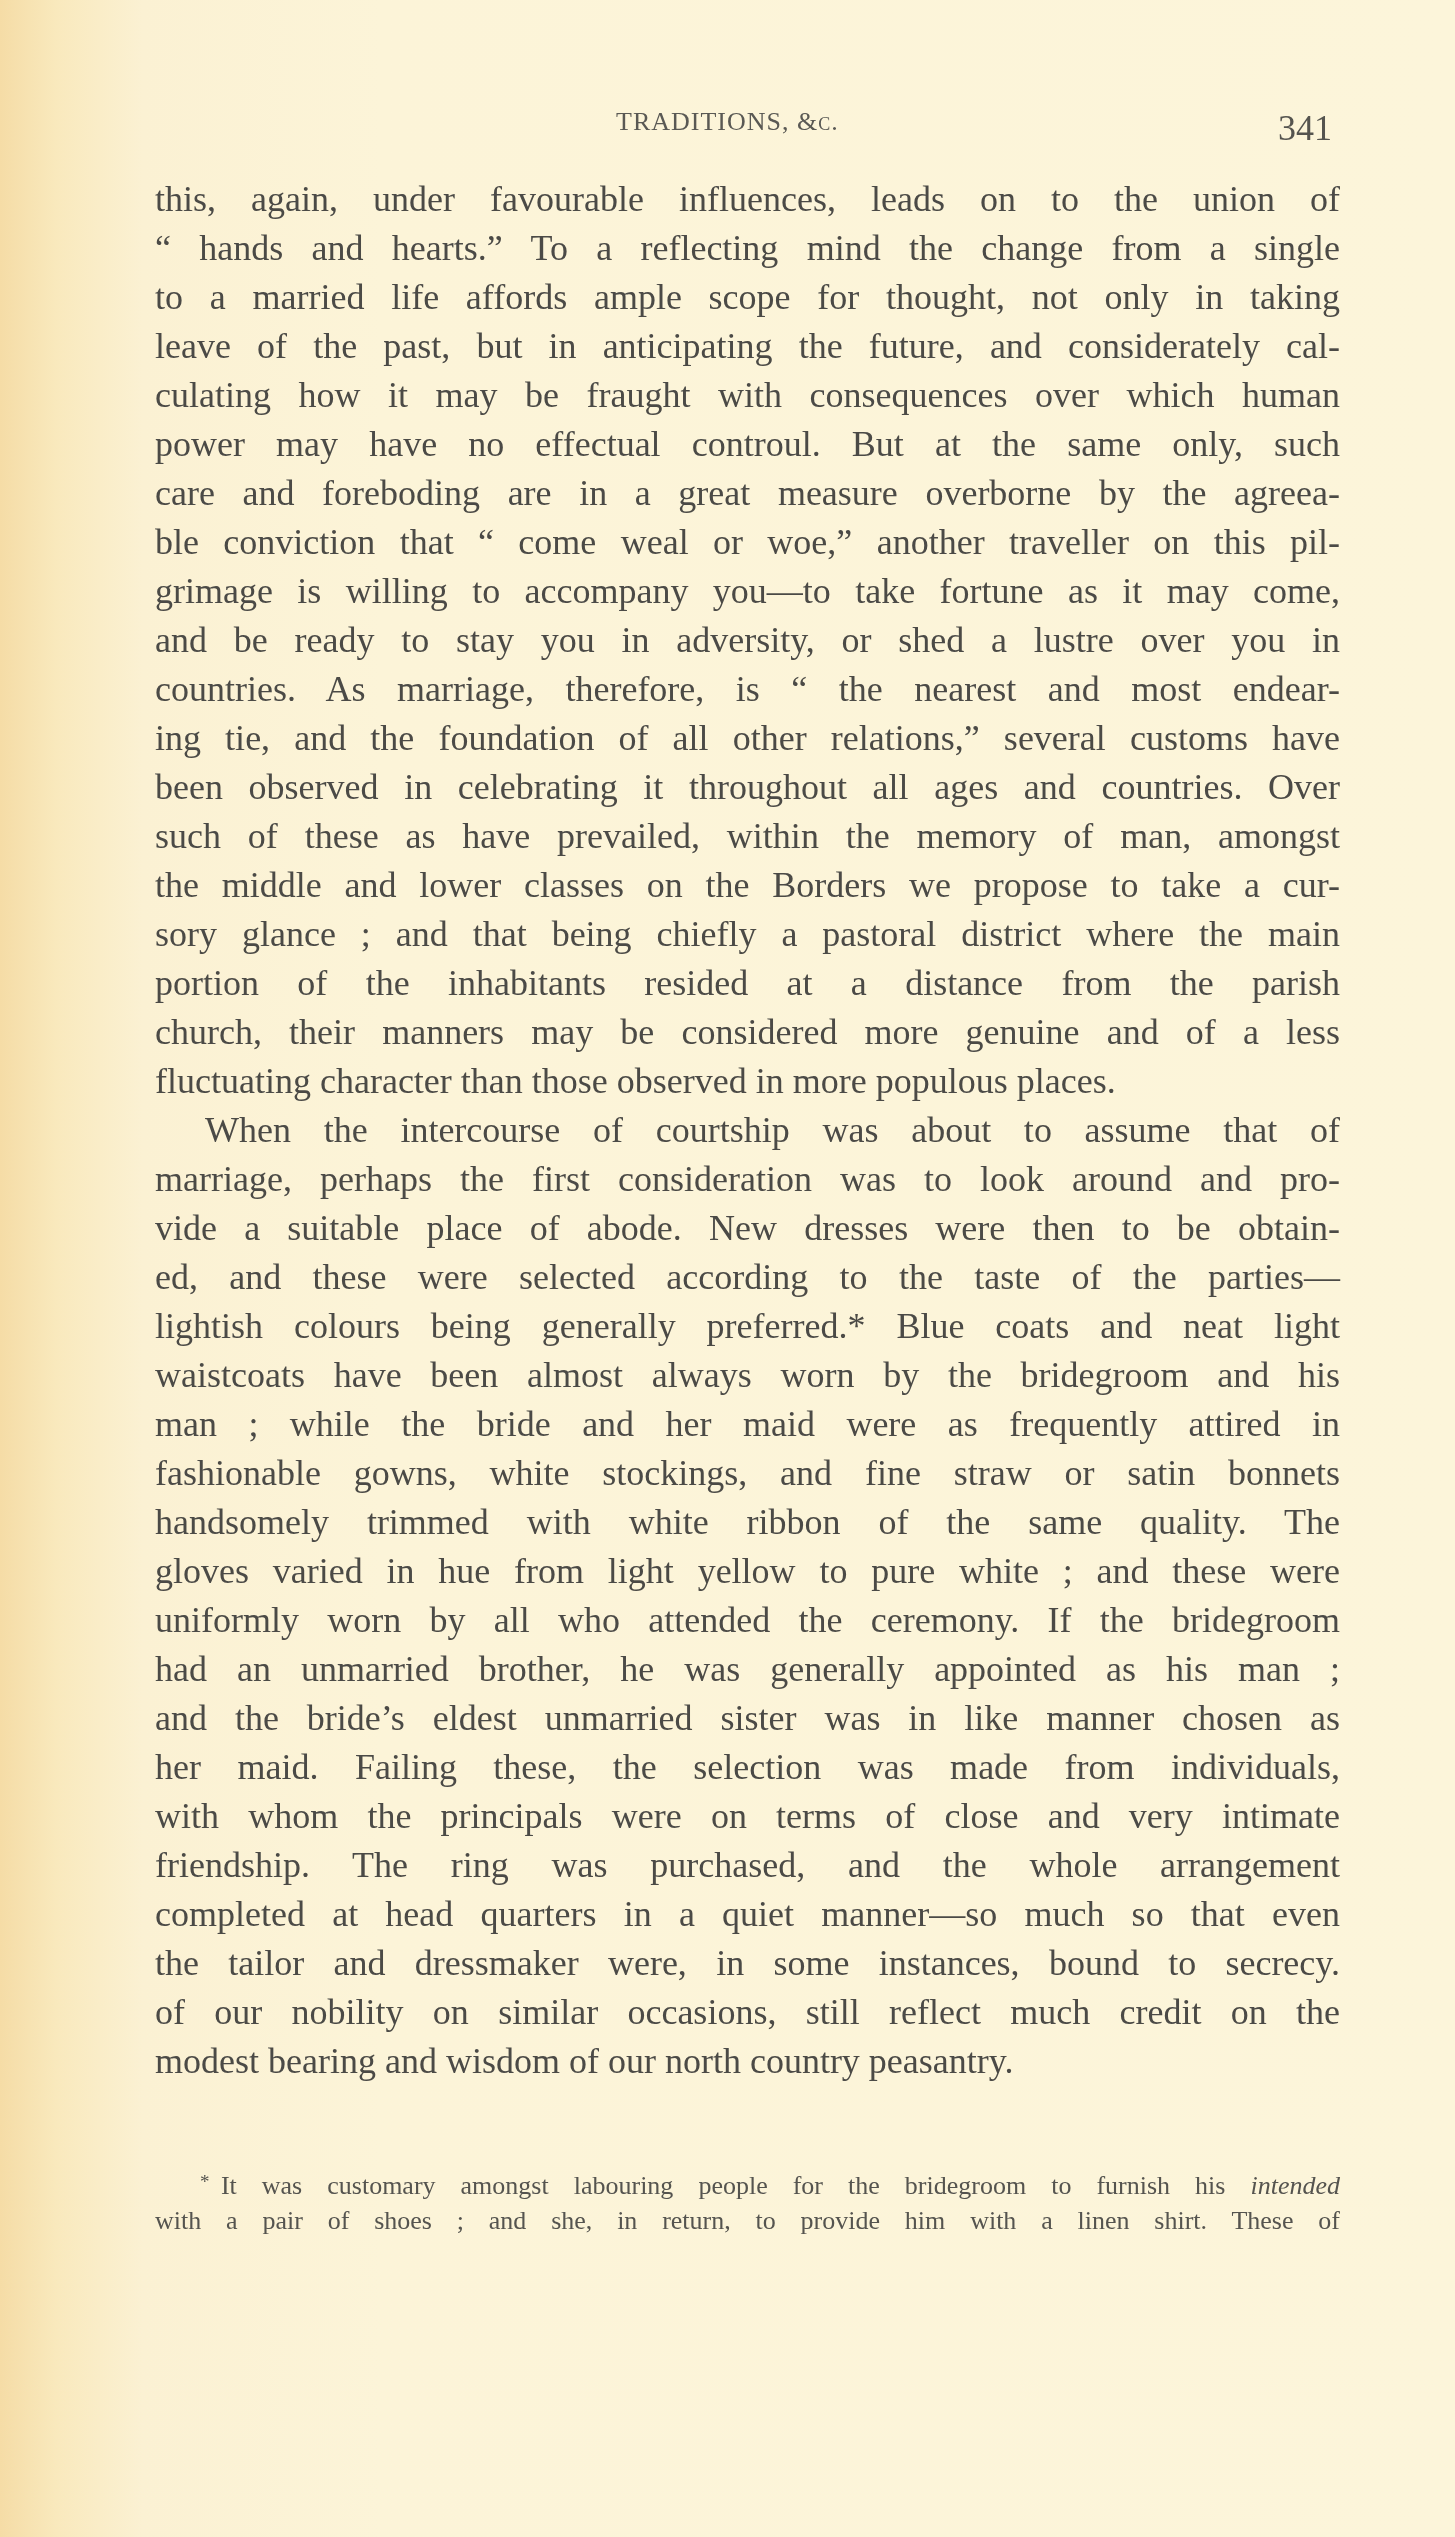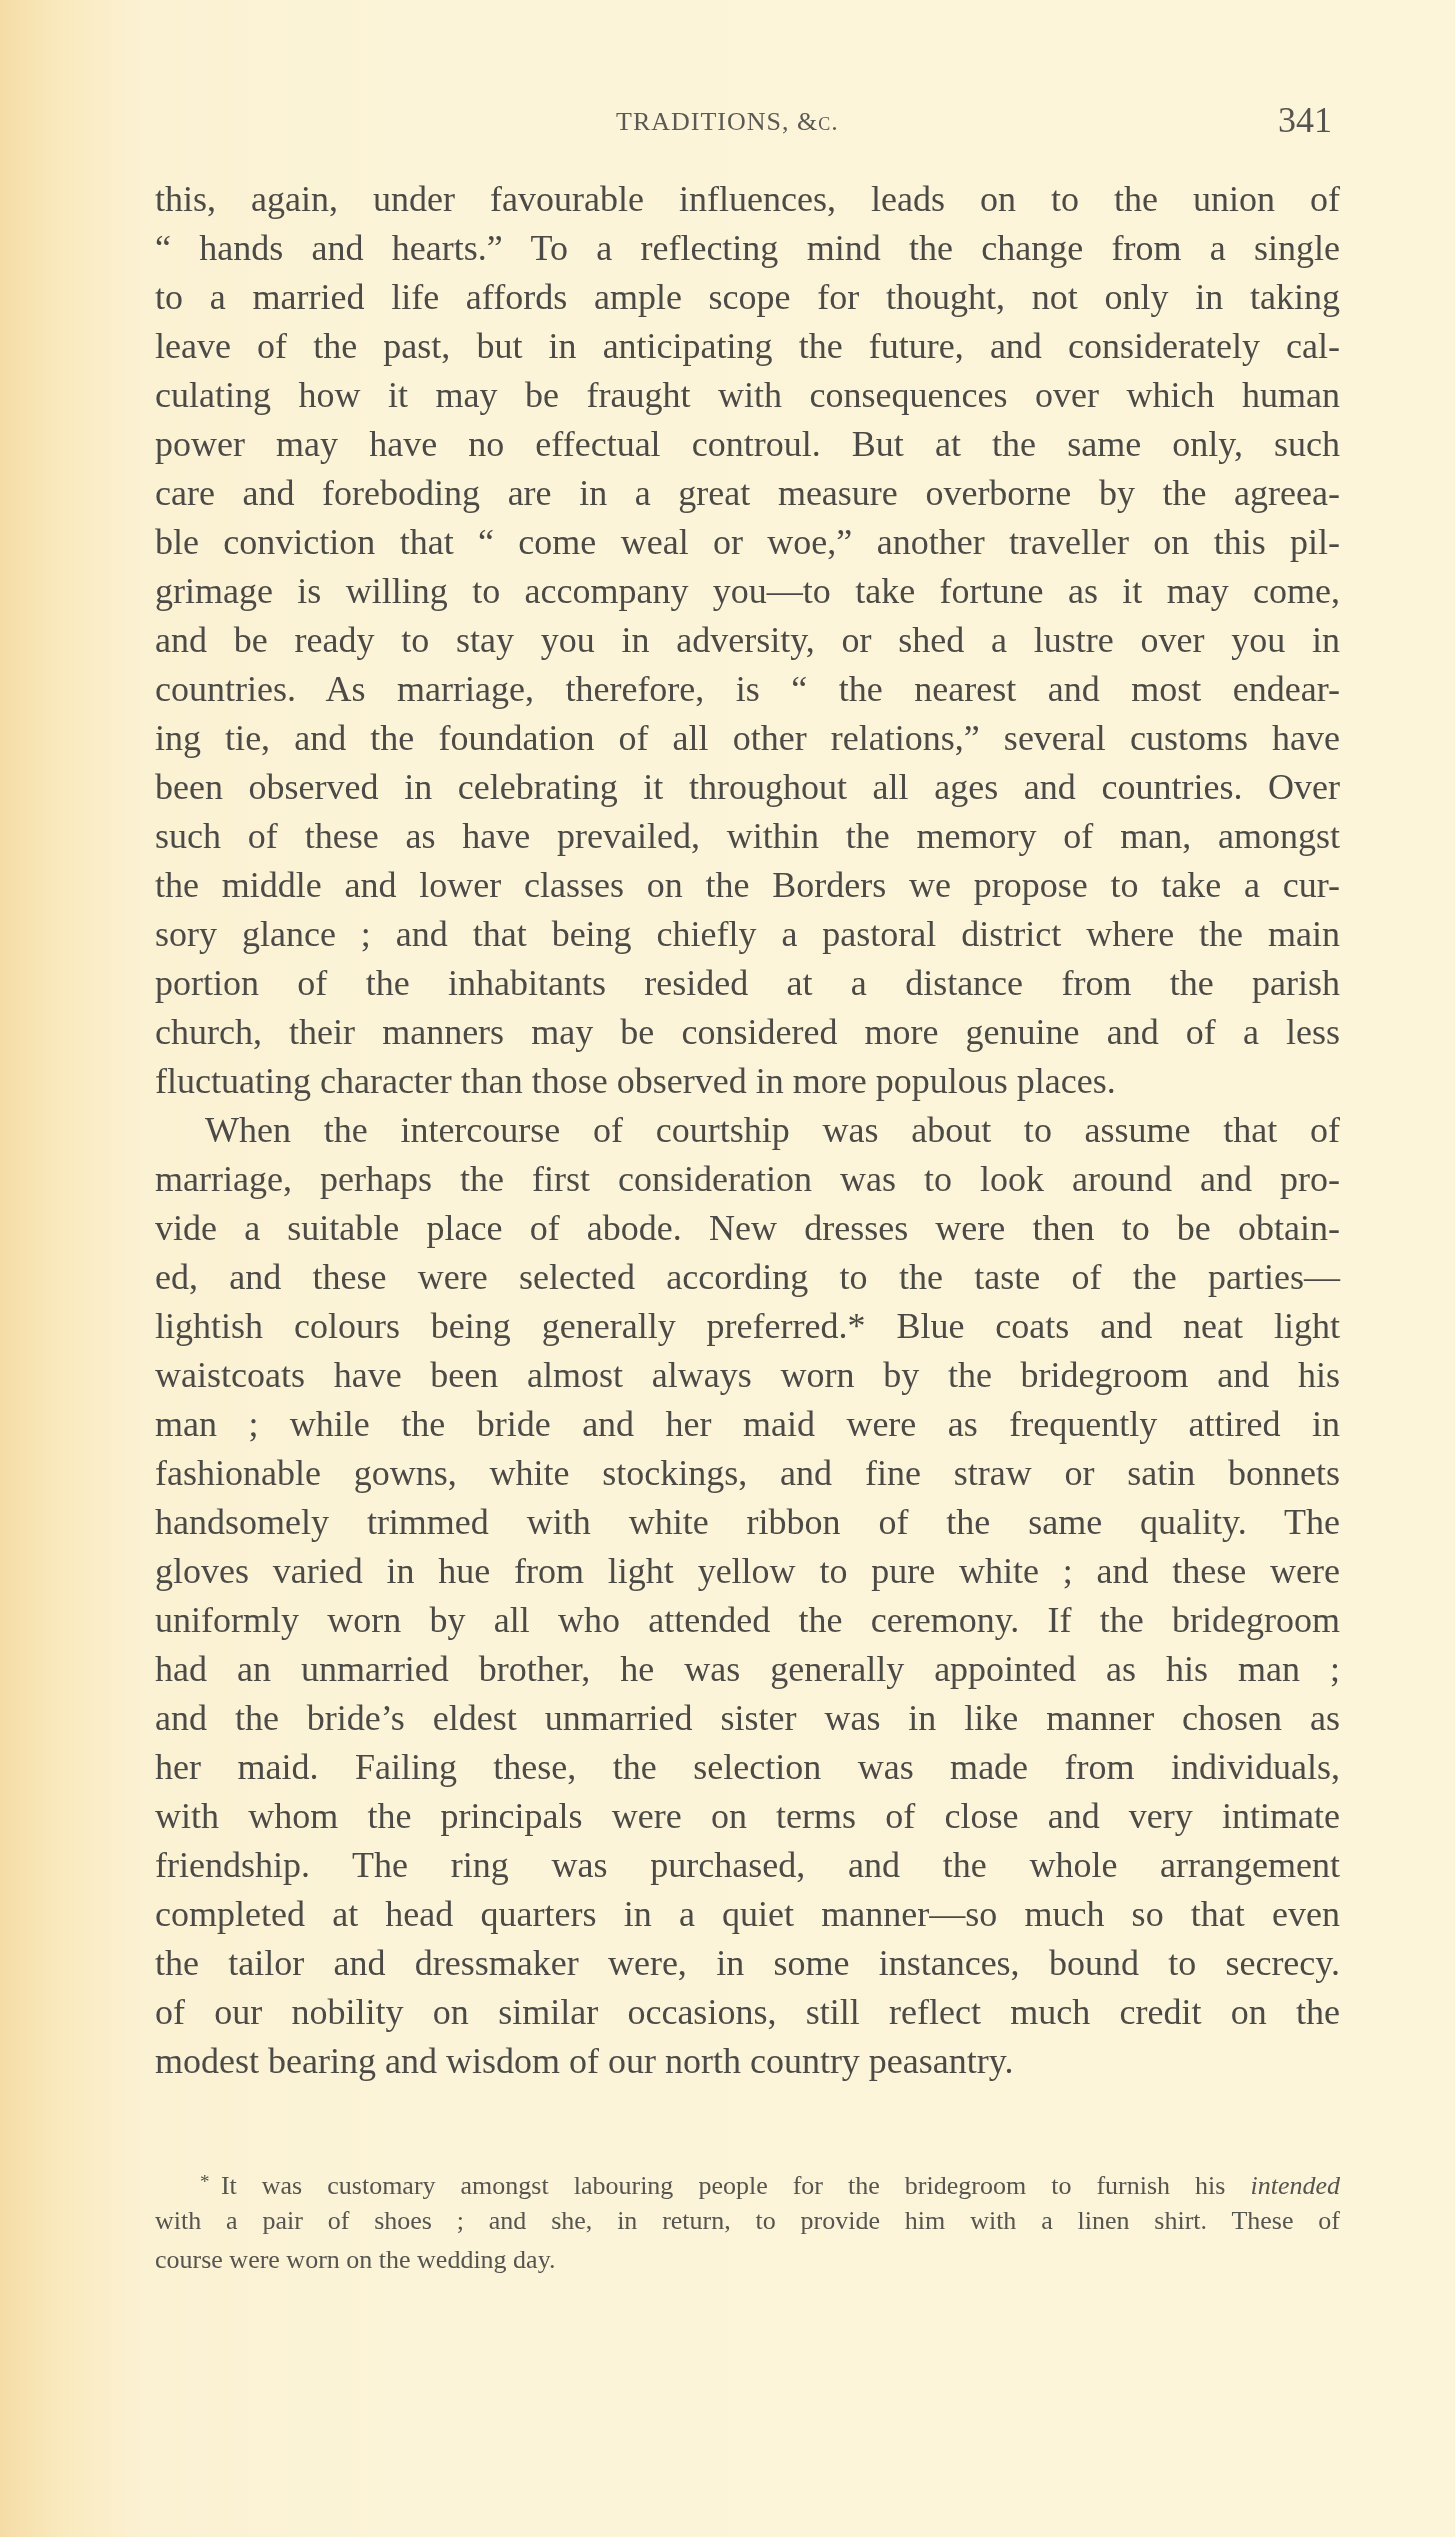--- a/index.html
+++ b/index.html
@@ -11,21 +11,21 @@
   }
   .running-head {
     position: absolute; left: 0; width: 1456px; top: 99px; height: 42px;
   }
   .running-title {
     position: absolute; left: 616px; top: 7.6px;
     font-size: 26px; letter-spacing: 1px; font-variant: small-caps;
     color: #5a5954;
   }
   .page-number {
-    position: absolute; left: 1278px; top: 0px;
+    position: absolute; left: 1278px; top: 8px;
     font-size: 36px; color: #55544f;
   }
   .body-text {
     position: absolute; left: 155px; top: 175px; width: 1185px;
     font-size: 36px; line-height: 49px;
   }
   .line {
     display: block; white-space: nowrap;
     text-align: justify; text-align-last: justify;
     height: 49px; overflow: visible;
@@ -91,15 +91,14 @@
       <span class="line">completed at head quarters in a quiet manner—so much so that even</span>
       <span class="line">the tailor and dressmaker were, in some instances, bound to secrecy.</span>
       <span class="line">of our nobility on similar occasions, still reflect much credit on the</span>
       <span class="line last">modest bearing and wisdom of our north country peasantry.</span>
     </div>
 </div>
 
 <div class="footnote">
   <span class="line indent" style="text-align-last: justify;"><span class="fn-mark">*</span><span>It was customary amongst labouring people for the bridegroom to furnish his</span> <em>intended</em></span>
   <span class="line">with a pair of shoes ; and she, in return, to provide him with a linen shirt.  These of</span>
-  <span class="line last">course were worn on the wedding day.</span>
 </div>
 
 
 </body></html>

